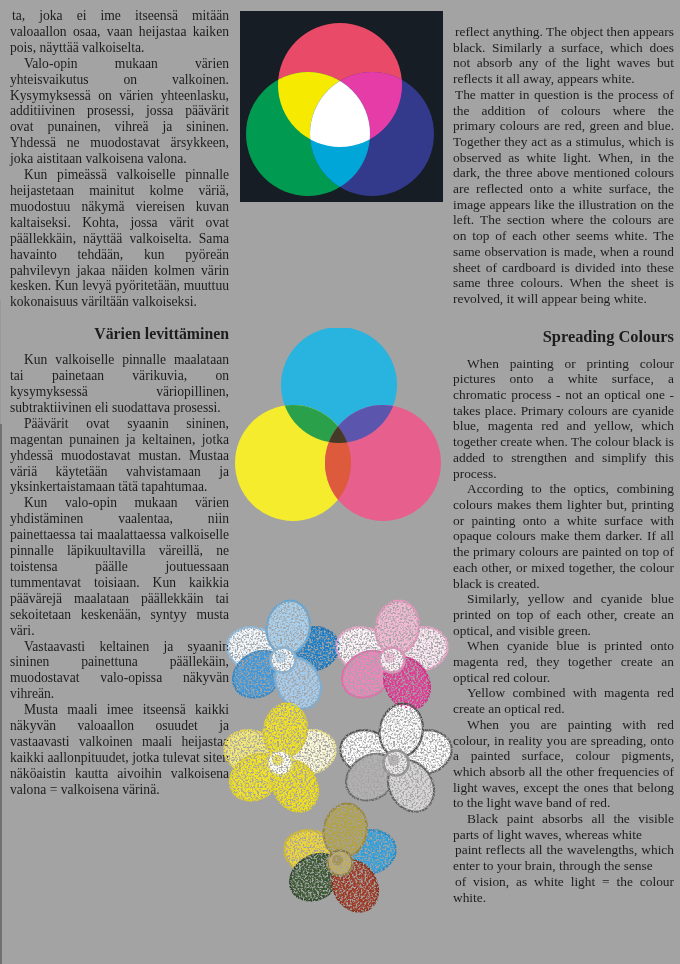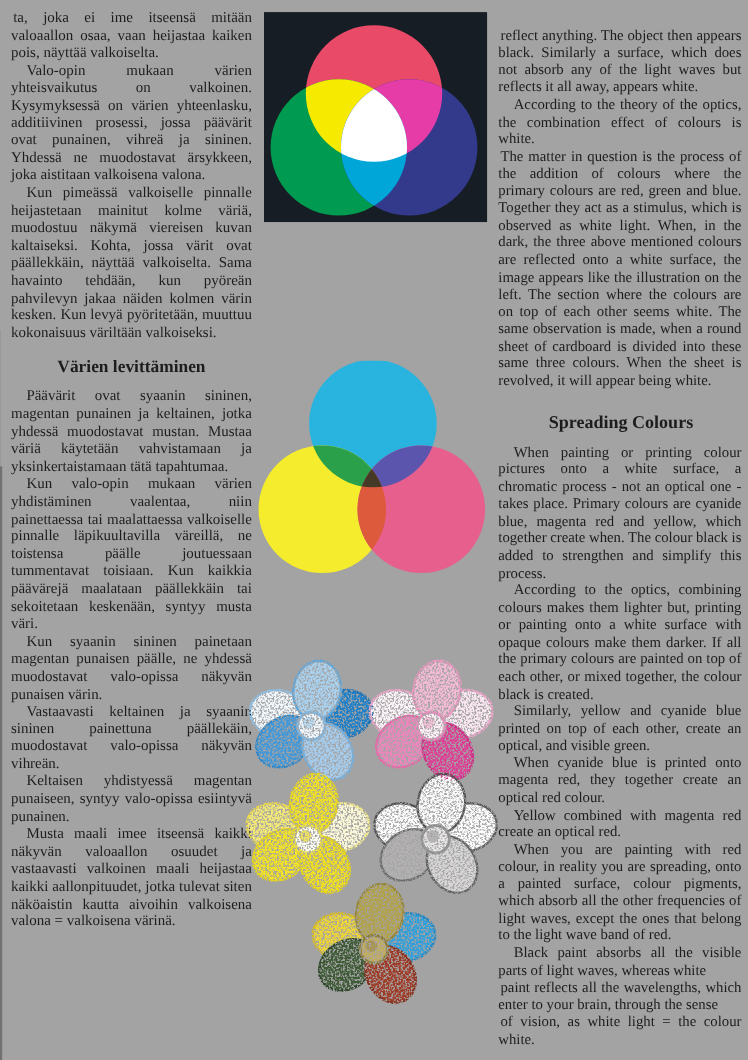--- a/index.html
+++ b/index.html
@@ -5,21 +5,21 @@
   html,body{margin:0;padding:0;background:#ffffff;}
   .page{
     position:relative;width:680px;height:964px;background:#a3a3a3;overflow:hidden;
     font-family:Liberation Serif, serif;color:#1d1d1f;
   }
   .col{position:absolute;top:8px;text-align:justify;}
   .col-left{left:10px;width:219px;font-size:13.6px;line-height:15.9px;}
   .col-right{left:453px;width:221px;font-size:13.4px;line-height:15.7px;margin-top:16px;}
   .col p{margin:0;text-indent:14px;}
   .col p.noindent{text-indent:2px;}
-  .col h2{font-size:15.8px;line-height:18px;margin:15px 0 9px 0;font-weight:bold;text-align:center;}
+  .col h2{font-size:15.8px;line-height:18px;margin:15px 0 9px 0;font-weight:bold;text-align:right;}
   .col-right h2{margin:21px 0 10px 2px;font-size:16.4px;}
   .figure{position:absolute;}
   .fig-additive{left:240px;top:11px;}
   .fig-subtractive{left:233px;top:328px;}
   svg.flower{position:absolute;overflow:visible;}
   .scan-edge{position:absolute;left:0;top:424px;width:2px;height:540px;background:#3f3f3f;opacity:.5;}
   .scan-edge2{position:absolute;left:0;top:300px;width:1px;height:124px;background:#8a8a8a;opacity:.4;}
   .defs-holder{position:absolute;width:0;height:0;}
 </style>
 </head>
@@ -35,25 +35,24 @@
         <feComposite in="SourceGraphic" in2="a" operator="in"></feComposite>
       </filter>
     </defs>
   </svg>
 
   <div class="col col-left">
     <p class="noindent">ta, joka ei ime itseensä mitään valoaallon osaa, vaan heijastaa kaiken pois, näyttää valkoiselta.</p>
     <p>Valo-opin mukaan värien yhteisvaikutus on valkoinen. Kysymyksessä on värien yhteenlasku, additiivinen prosessi, jossa päävärit ovat punainen, vihreä ja sininen. Yhdessä ne muodostavat ärsykkeen, joka aistitaan valkoisena valona.</p>
     <p>Kun pimeässä valkoiselle pinnalle heijastetaan mainitut kolme väriä, muodostuu näkymä viereisen kuvan kaltaiseksi. Kohta, jossa värit ovat päällekkäin, näyttää valkoiselta. Sama havainto tehdään, kun pyöreän pahvilevyn jakaa näiden kolmen värin kesken. Kun levyä pyöritetään, muuttuu kokonaisuus väriltään valkoiseksi.</p>
     <h2>Värien levittäminen</h2>
+    <p>Kun valkoiselle pinnalle maalataan tai painetaan värikuvia, on kysymyksessä väriopillinen, subtraktiivinen eli suodattava prosessi.</p>
     <p>Päävärit ovat syaanin sininen, magentan punainen ja keltainen, jotka yhdessä muodostavat mustan. Mustaa väriä käytetään vahvistamaan ja yksinkertaistamaan tätä tapahtumaa.</p>
     <p>Kun valo-opin mukaan värien yhdistäminen vaalentaa, niin painettaessa tai maalattaessa valkoiselle pinnalle läpikuultavilla väreillä, ne toistensa päälle joutuessaan tummentavat toisiaan. Kun kaikkia päävärejä maalataan päällekkäin tai sekoitetaan keskenään, syntyy musta väri.</p>
-    <p>Kun syaanin sininen painetaan magentan punaisen päälle, ne yhdessä muodostavat valo-opissa näkyvän punaisen värin.</p>
     <p>Vastaavasti keltainen ja syaanin sininen painettuna päällekäin, muodostavat valo-opissa näkyvän vihreän.</p>
-    <p>Keltaisen yhdistyessä magentan punaiseen, syntyy valo-opissa esiintyvä punainen.</p>
     <p>Musta maali imee itseensä kaikki näkyvän valoaallon osuudet ja vastaavasti valkoinen maali heijastaa kaikki aallonpituudet, jotka tulevat siten näköaistin kautta aivoihin valkoisena valona = valkoisena värinä.</p>
   </div>
 
   <div class="figure fig-additive">
     <svg width="203" height="191" viewBox="0 0 203 191">
       <defs>
         <clipPath id="clipR">
             <circle cx="100" cy="74" r="62"></circle>
           </clipPath>
         <clipPath id="clipG">
@@ -146,21 +145,20 @@
         <ellipse cx="60.2" cy="25.5" rx="27" ry="21.5" transform="rotate(-80 60.2 25.5)" fill="#b3a144" stroke="#968534" stroke-width="2.2"></ellipse>
         <ellipse cx="30.4" cy="72.2" rx="27" ry="21.5" transform="rotate(145 30.4 72.2)" fill="#3d5a36" stroke="#2f482a" stroke-width="2.2"></ellipse>
         <ellipse cx="70.0" cy="81.0" rx="27" ry="21.5" transform="rotate(60 70.0 81.0)" fill="#9e3b27" stroke="#86301e" stroke-width="2.2"></ellipse>
         <circle cx="55" cy="58" r="12.5" fill="#c3ad5e" stroke="#8a7a38" stroke-width="2.6"></circle>
         <circle cx="52.5" cy="55" r="5.5" fill="#a8924a"></circle>
       </g>
     </svg>
 
   <div class="col col-right">
     <p class="noindent">reflect anything. The object then appears black. Similarly a surface, which does not absorb any of the light waves but reflects it all away, appears white.</p>
-    <p>According to the theory of the optics, the combination effect of colours is white.</p>
     <p class="noindent">The matter in question is the process of the addition of colours where the primary colours are red, green and blue. Together they act as a stimulus, which is observed as white light. When, in the dark, the three above mentioned colours are reflected onto a white surface, the image appears like the illustration on the left. The section where the colours are on top of each other seems white. The same observation is made, when a round sheet of cardboard is divided into these same three colours. When the sheet is revolved, it will appear being white.</p>
     <h2>Spreading Colours</h2>
     <p>When painting or printing colour pictures onto a white surface, a chromatic process - not an optical one - takes place.  Primary colours are cyanide blue, magenta red and yellow, which together create when. The colour black is added to strengthen and simplify this process.</p>
     <p>According to the optics, combining colours makes them lighter but, printing or painting onto a white surface with opaque colours make them darker. If all the primary colours are painted on top of each other, or mixed together, the colour black is created.</p>
     <p>Similarly, yellow and cyanide blue printed on top of each other, create an optical, and visible green.</p>
     <p>When cyanide blue is printed onto magenta red, they together create an optical red colour.</p>
     <p>Yellow combined with magenta red create an optical red.</p>
     <p>When you are painting with red colour, in reality you are spreading, onto a painted surface, colour pigments, which absorb all the other frequencies of light waves, except the ones that belong to the light wave band of red.</p>
     <p>Black paint absorbs all the visible parts of light waves, whereas white</p>
     <p class="noindent">paint reflects all the wavelengths, which enter to your brain, through the sense</p>

